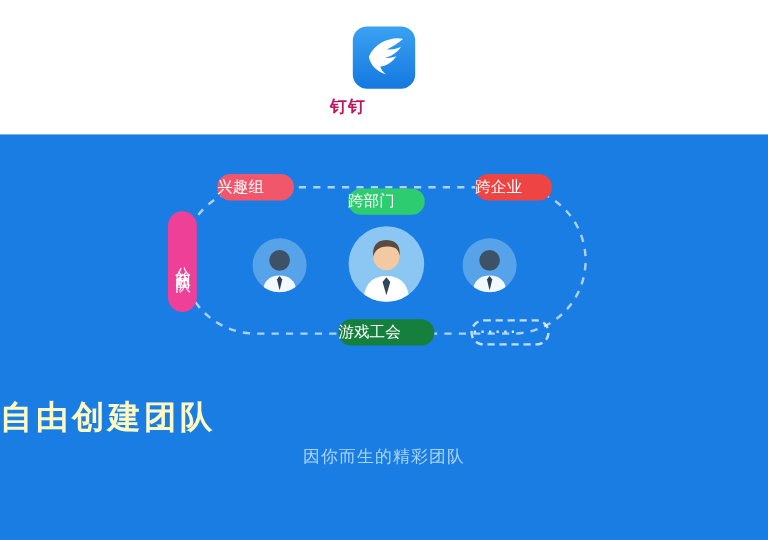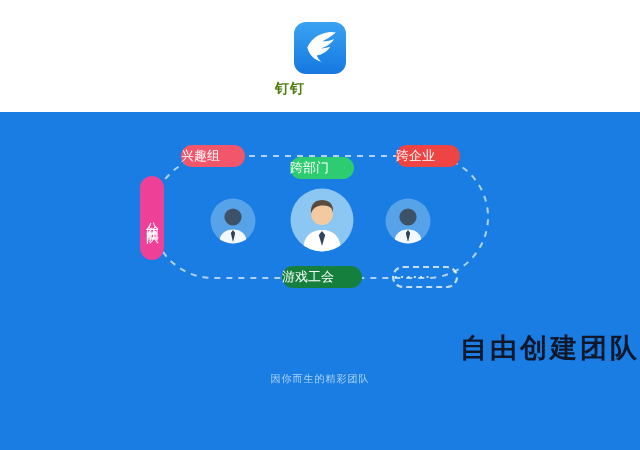--- a/index.html
+++ b/index.html
@@ -18,21 +18,21 @@
   }
   .logo{
     position:absolute;left:294px;top:22px;width:52px;height:52px;
     border-radius:12px;
     background:linear-gradient(180deg,#3aa2f2,#1478e0);
     display:flex;align-items:center;justify-content:center;
   }
   .logo svg{width:38px;height:38px;}
   .logo-label{
     position:absolute;top:80px;left:0;width:580px;
-    text-align:center;font-size:14px;font-weight:bold;color:#4d7c0f;
+    text-align:center;font-size:14px;font-weight:bold;color:#be185d;
     letter-spacing:1px;
   }
   
   .hero{position:absolute;top:112px;left:0;width:640px;height:338px;}
   .ring{position:absolute;left:150px;top:42px;width:340px;height:126px;}
   .pill{
     position:absolute;height:22px;line-height:22px;
     border-radius:12px;color:#fff;font-size:13px;
     text-align:left;white-space:nowrap;
     box-sizing:border-box;
@@ -54,27 +54,27 @@
     display:flex;align-items:center;justify-content:center;
     writing-mode:vertical-rl;text-orientation:upright;
     letter-spacing:3px;border-radius:13px;
   }
   .avatar{position:absolute;}
   .avatar-left{left:210px;top:86px;}
   .avatar-center{left:290px;top:76px;}
   .avatar-right{left:385px;top:86px;}
   .hero-title{
     position:absolute;top:218px;left:0;width:640px;margin:0;
-    text-align:right;color:#0f172a;
+    text-align:left;color:#fef9c3;
     font-size:27px;font-weight:bold;letter-spacing:3px;
   }
   .hero-subtitle{
     position:absolute;top:260px;left:0;width:640px;margin:0;
     text-align:center;color:rgba(220,240,255,0.75);
-    font-size:10px;letter-spacing:1px;
+    font-size:14px;letter-spacing:1px;
   }
 </style>
 </head>
 <body>
 
 <div class="page">
 
   <div class="header">
     <div class="logo">
       <span>

